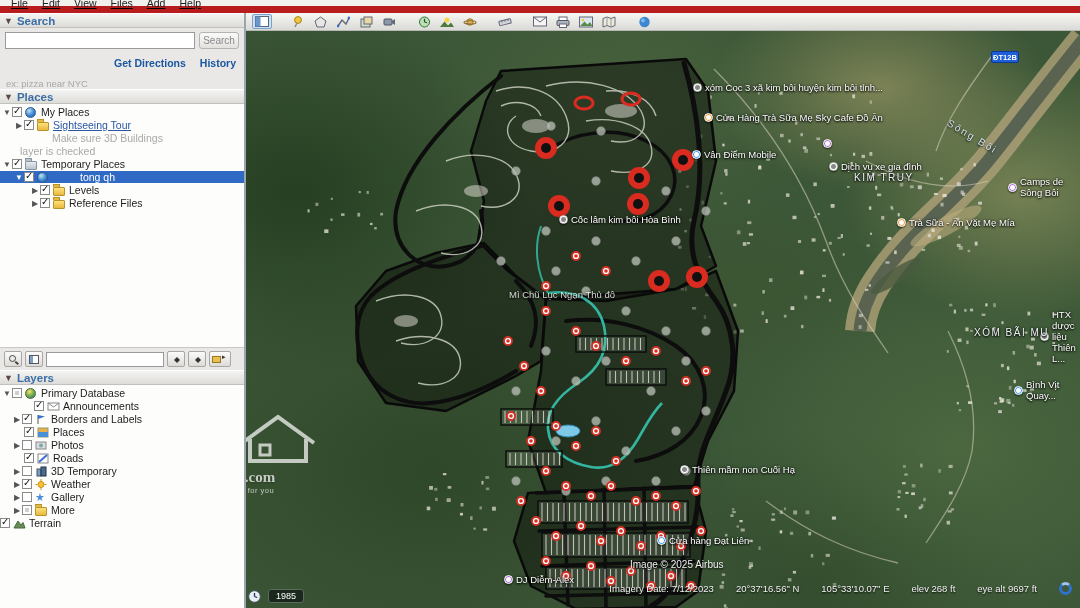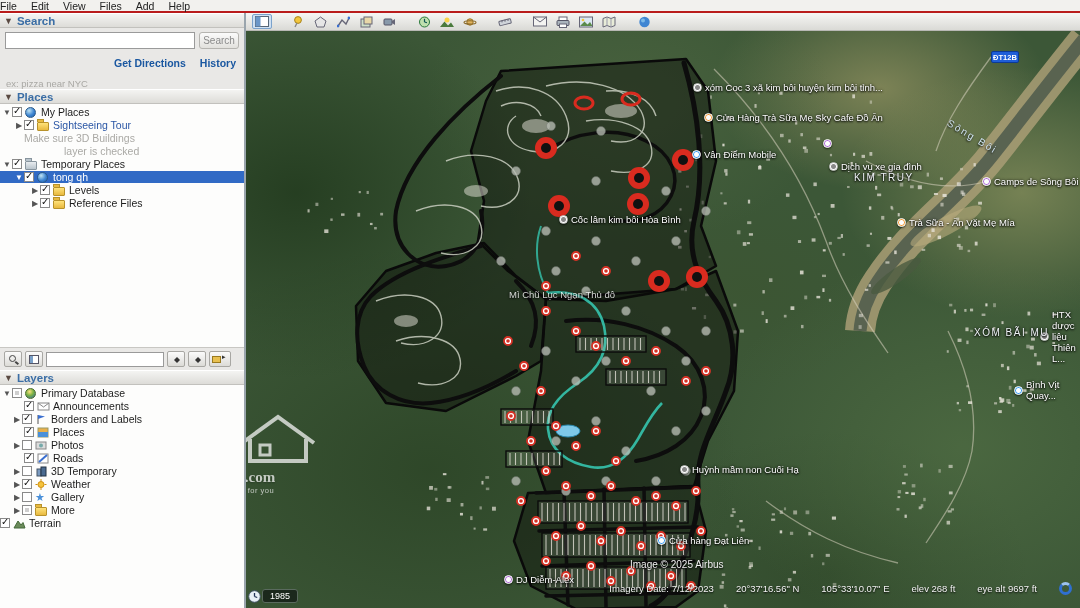--- a/index.html
+++ b/index.html
@@ -1,20 +1,20 @@
 <!DOCTYPE html>
 <html><head>
 <meta charset="utf-8">
 <style>
   * { margin:0; padding:0; box-sizing:border-box; }
   html,body { width:1080px; height:608px; overflow:hidden; font-family:"Liberation Sans",sans-serif; background:#d4d0c8; }
   #app { position:relative; width:1080px; height:608px; }
 
   
-  #menubar { position:absolute; left:0; top:0; width:1080px; height:13px; background:#f2f1ee; border-bottom:2px solid #b91c1c; display:flex; align-items:center; padding-left:0; gap:14px; }
+  #menubar { position:absolute; left:0; top:0; width:1080px; height:13px; background:#f2f1ee; border-bottom:7px solid #b91c1c; display:flex; align-items:center; padding-left:11px; gap:14px;text-decoration:underline; }
   .menu-item { font-size:10.5px; color:#222; cursor:default; }
 
   
   #sidebar { position:absolute; left:0; top:13px; width:246px; height:595px; background:#e9e8e6; border-right:2px solid #9aa5ad; }
   .panel-header { height:15px; background:linear-gradient(#f4f4f2,#dddcd8); border-top:1px solid #fff; border-bottom:1px solid #c2c1bd; display:flex; align-items:center; padding-left:4px; gap:4px; }
   .panel-header .tri { font-size:9px; color:#5a4a42; }
   .panel-header .ptitle { font-size:11.5px; font-weight:bold; color:#3b6ea5; }
 
   #search-row { display:flex; align-items:center; gap:4px; padding:4px 5px 2px 5px; }
   #search-input { width:190px; height:17px; border:1px solid #9a9a9a; background:#fff; font-size:10px; padding:0 3px; }
@@ -33,22 +33,22 @@
   .cb.partial { background:#cfcfcf; box-shadow:inset 0 0 0 2px #fff; }
   .ticon { width:13px; height:11px; margin-right:3px; flex:none; position:relative; }
   .globe { border-radius:50%; width:11px; height:11px; background:radial-gradient(circle at 35% 30%, #bfe3f2, #3f86d2 55%, #1d5ca8); border:1px solid #2a5a8a; }
   .globe.colored { background:radial-gradient(circle at 40% 30%, #ffe082, #7cb342 45%, #2962a8); border-color:#4a6a2a; }
   .folder { width:12px; height:9px; margin-top:2px; background:linear-gradient(#ffe27a,#e8b93f); border:1px solid #b8922a; border-radius:1px; }
   .folder::before { content:""; position:absolute; top:-1px; left:0; width:5px; height:2px; background:#e8b93f; border:1px solid #b8922a; border-bottom:none; }
   .folder.gray { background:linear-gradient(#e8ecef,#b9c4cc); border-color:#88959e; }
   .folder.gray::before { background:#b9c4cc; border-color:#88959e; }
   .note-text { font-size:10.5px; color:#aaa9a5; }
   .row.selected { background:#316ac5; }
-  .row.selected .tlabel { color:#fff; }
-  .link-label { color:#2a56a5; }
+  .row.selected .tlabel { color:#fff;margin-left:27px; }
+  .link-label { color:#2a56a5; text-decoration:underline; }
 
   #places-filter { display:flex; align-items:center; gap:3px; padding:3px 4px; background:#e9e8e6; border-top:1px solid #c8c7c3; }
   .mini-btn { width:18px; height:16px; background:linear-gradient(#fbfbfb,#dcdbd7); border:1px solid #a8a7a3; border-radius:2px; position:relative; }
   #filter-input { width:118px; height:15px; border:1px solid #9a9a9a; font-size:10px; padding:0 2px; }
   .mag { position:absolute; left:4px; top:3px; width:7px; height:7px; border:1.5px solid #444; border-radius:50%; }
   .mag::after { content:""; position:absolute; left:5px; top:6px; width:4px; height:1.5px; background:#444; transform:rotate(40deg); }
   .panesym { position:absolute; left:3px; top:3px; width:10px; height:9px; border:1px solid #556; background:linear-gradient(90deg,#7aa0c8 35%,#fff 35%); }
   .diamond { position:absolute; left:6px; top:5px; width:6px; height:6px; background:#333; clip-path:polygon(50% 0,100% 50%,50% 100%,0 50%); }
   .folder-sym { position:absolute; left:2px; top:4px; width:9px; height:7px; background:#e8c050; border:1px solid #9a7a20; }
   .folder-sym::after { content:"▸"; position:absolute; left:9px; top:-4px; font-size:7px; color:#333; }
@@ -84,21 +84,21 @@
   .dot.purple { background:radial-gradient(circle at 50% 50%, #fff 0 2px, #b06fd8 3px); border:1px solid #fff; }
 
   #road-shield { position:absolute; left:745px; top:20px; width:28px; height:12px; background:#1e5ed8; border:1px solid #0c3a96; border-radius:2px; color:#fff; font-size:7.5px; font-weight:bold; display:flex; align-items:center; justify-content:center; }
   #river-label { position:absolute; left:698px; top:100px; transform:rotate(31deg); font-size:10px; color:#cfe2ee; letter-spacing:2px; text-shadow:0 1px 2px #000; }
   #copyright { position:absolute; left:384px; top:528px; font-size:10px; color:#f0f0f0; text-shadow:0 1px 2px #000; }
 
   #watermark { position:absolute; left:-14px; top:382px; width:110px; opacity:.75; color:#f4f4f4; }
   #watermark .wm-text { font-size:15px; font-weight:bold; font-family:"Liberation Serif",serif; text-shadow:0 1px 2px rgba(0,0,0,.4); margin-left:2px; }
   #watermark .wm-tag { font-size:7.5px; color:#eee; margin-left:2px; letter-spacing:.5px; }
 
-  #time-chip { position:absolute; left:2px; top:558px; display:flex; align-items:center; gap:1px; }
+  #time-chip { position:absolute; left:2px; top:558px; display:flex; align-items:center; gap:7px; }
   #time-chip .chip { background:rgba(20,30,22,.8); border:1px solid #5a6a5e; border-radius:3px; color:#fff; font-size:9px; padding:1px 7px; }
   #statusbar { position:absolute; right:8px; bottom:13px; display:flex; align-items:center; gap:22px;justify-content:center; }
   #statusbar span { font-size:9.5px; color:#f2f2f2; text-shadow:0 1px 2px #000; }
   #stream-ring { width:13px; height:13px; border-radius:50%; border:3px solid #2f6fd0; border-top-color:#9cc2ee; }
 </style>
 </head>
 <body>
 
 <div id="app">
 
@@ -140,24 +140,24 @@
         <span class="tlabel">My Places</span>
       </div>
       <div class="row" style="padding-left:14px">
         <span class="arrow">▶</span>
         <span class="cb checked"></span>
         <span class="ticon">
             <span class="folder" style="display:block"></span>
           </span>
         <span class="tlabel link-label">Sightseeing Tour</span>
       </div>
-      <div class="row" style="padding-left:24px">
+      <div class="row" style="padding-left:52px">
         <span class="note-text">Make sure 3D Buildings</span>
       </div>
-      <div class="row" style="padding-left:64px">
+      <div class="row" style="padding-left:20px">
         <span class="note-text">layer is checked</span>
       </div>
       <div class="row" style="padding-left:2px">
         <span class="arrow">▼</span>
         <span class="cb checked"></span>
         <span class="ticon">
             <span class="folder gray" style="display:block"></span>
           </span>
         <span class="tlabel">Temporary Places</span>
       </div>
@@ -212,21 +212,21 @@
     </div>
     <div class="tree" id="layers-tree">
       <div class="row" style="padding-left:2px">
         <span class="arrow">▼</span>
         <span class="cb partial"></span>
         <span class="ticon">
             <span class="globe colored" style="display:block"></span>
           </span>
         <span class="tlabel">Primary Database</span>
       </div>
-      <div class="row" style="padding-left:24px">
+      <div class="row" style="padding-left:34px">
         <span class="cb checked"></span>
         <span class="ticon"><svg width="13" height="11">
               <rect x="1" y="2" width="11" height="7" fill="#fff" stroke="#888"></rect>
               <path d="M1,2 L6.5,6 L12,2" stroke="#888" fill="none"></path>
             </svg></span>
         <span class="tlabel">Announcements</span>
       </div>
       <div class="row" style="padding-left:12px">
         <span class="arrow">▶</span>
         <span class="cb checked"></span>
@@ -1021,21 +1021,21 @@
         <span class="poi-text">Vân Điểm Mobile</span>
       </div>
     <div class="map-label" style="left:583px;top:130px">
         <span class="dot white"></span>
         <span class="poi-text">Dịch vụ xe gia đình</span>
       </div>
     <div class="map-label" style="left:608px;top:141px">
         <span class="place-text">KIM TRUY</span>
       </div>
     <div id="river-label"><span>Sông Bôi</span></div>
-    <div class="map-label" style="left:736px;top:145px">
+    <div class="map-label" style="left:762px;top:145px">
         <span class="dot purple"></span>
         <span class="poi-text">Camps de Sông Bôi</span>
       </div>
     <div class="map-label" style="left:651px;top:186px">
         <span class="dot orange"></span>
         <span class="poi-text">Trà Sữa - Ăn Vặt Mẹ Mía</span>
       </div>
     <div class="map-label" style="left:313px;top:183px">
         <span class="dot white"></span>
         <span class="poi-text">Cốc lâm kim bôi Hòa Bình</span>
@@ -1049,21 +1049,21 @@
       </div>
     <div class="map-label" style="left:728px;top:296px">
         <span class="place-text">XÓM BÃI MU</span>
       </div>
     <div class="map-label" style="left:768px;top:348px">
         <span class="dot blue"></span>
         <span class="poi-text">Bình Vịt Quay...</span>
       </div>
     <div class="map-label" style="left:434px;top:433px">
         <span class="dot white"></span>
-        <span class="poi-text">Huỳnh mầm non Cuối Hạ</span>
+        <span class="poi-text">Thiên mầm non Cuối Hạ</span>
       </div>
     <div class="map-label" style="left:411px;top:504px">
         <span class="dot blue"></span>
         <span class="poi-text">Cửa hàng Đạt Liên</span>
       </div>
     <div class="map-label" style="left:258px;top:543px">
         <span class="dot purple"></span>
         <span class="poi-text">DJ Diễm-Alex</span>
       </div>
     <div class="map-label" style="left:577px;top:108px">

